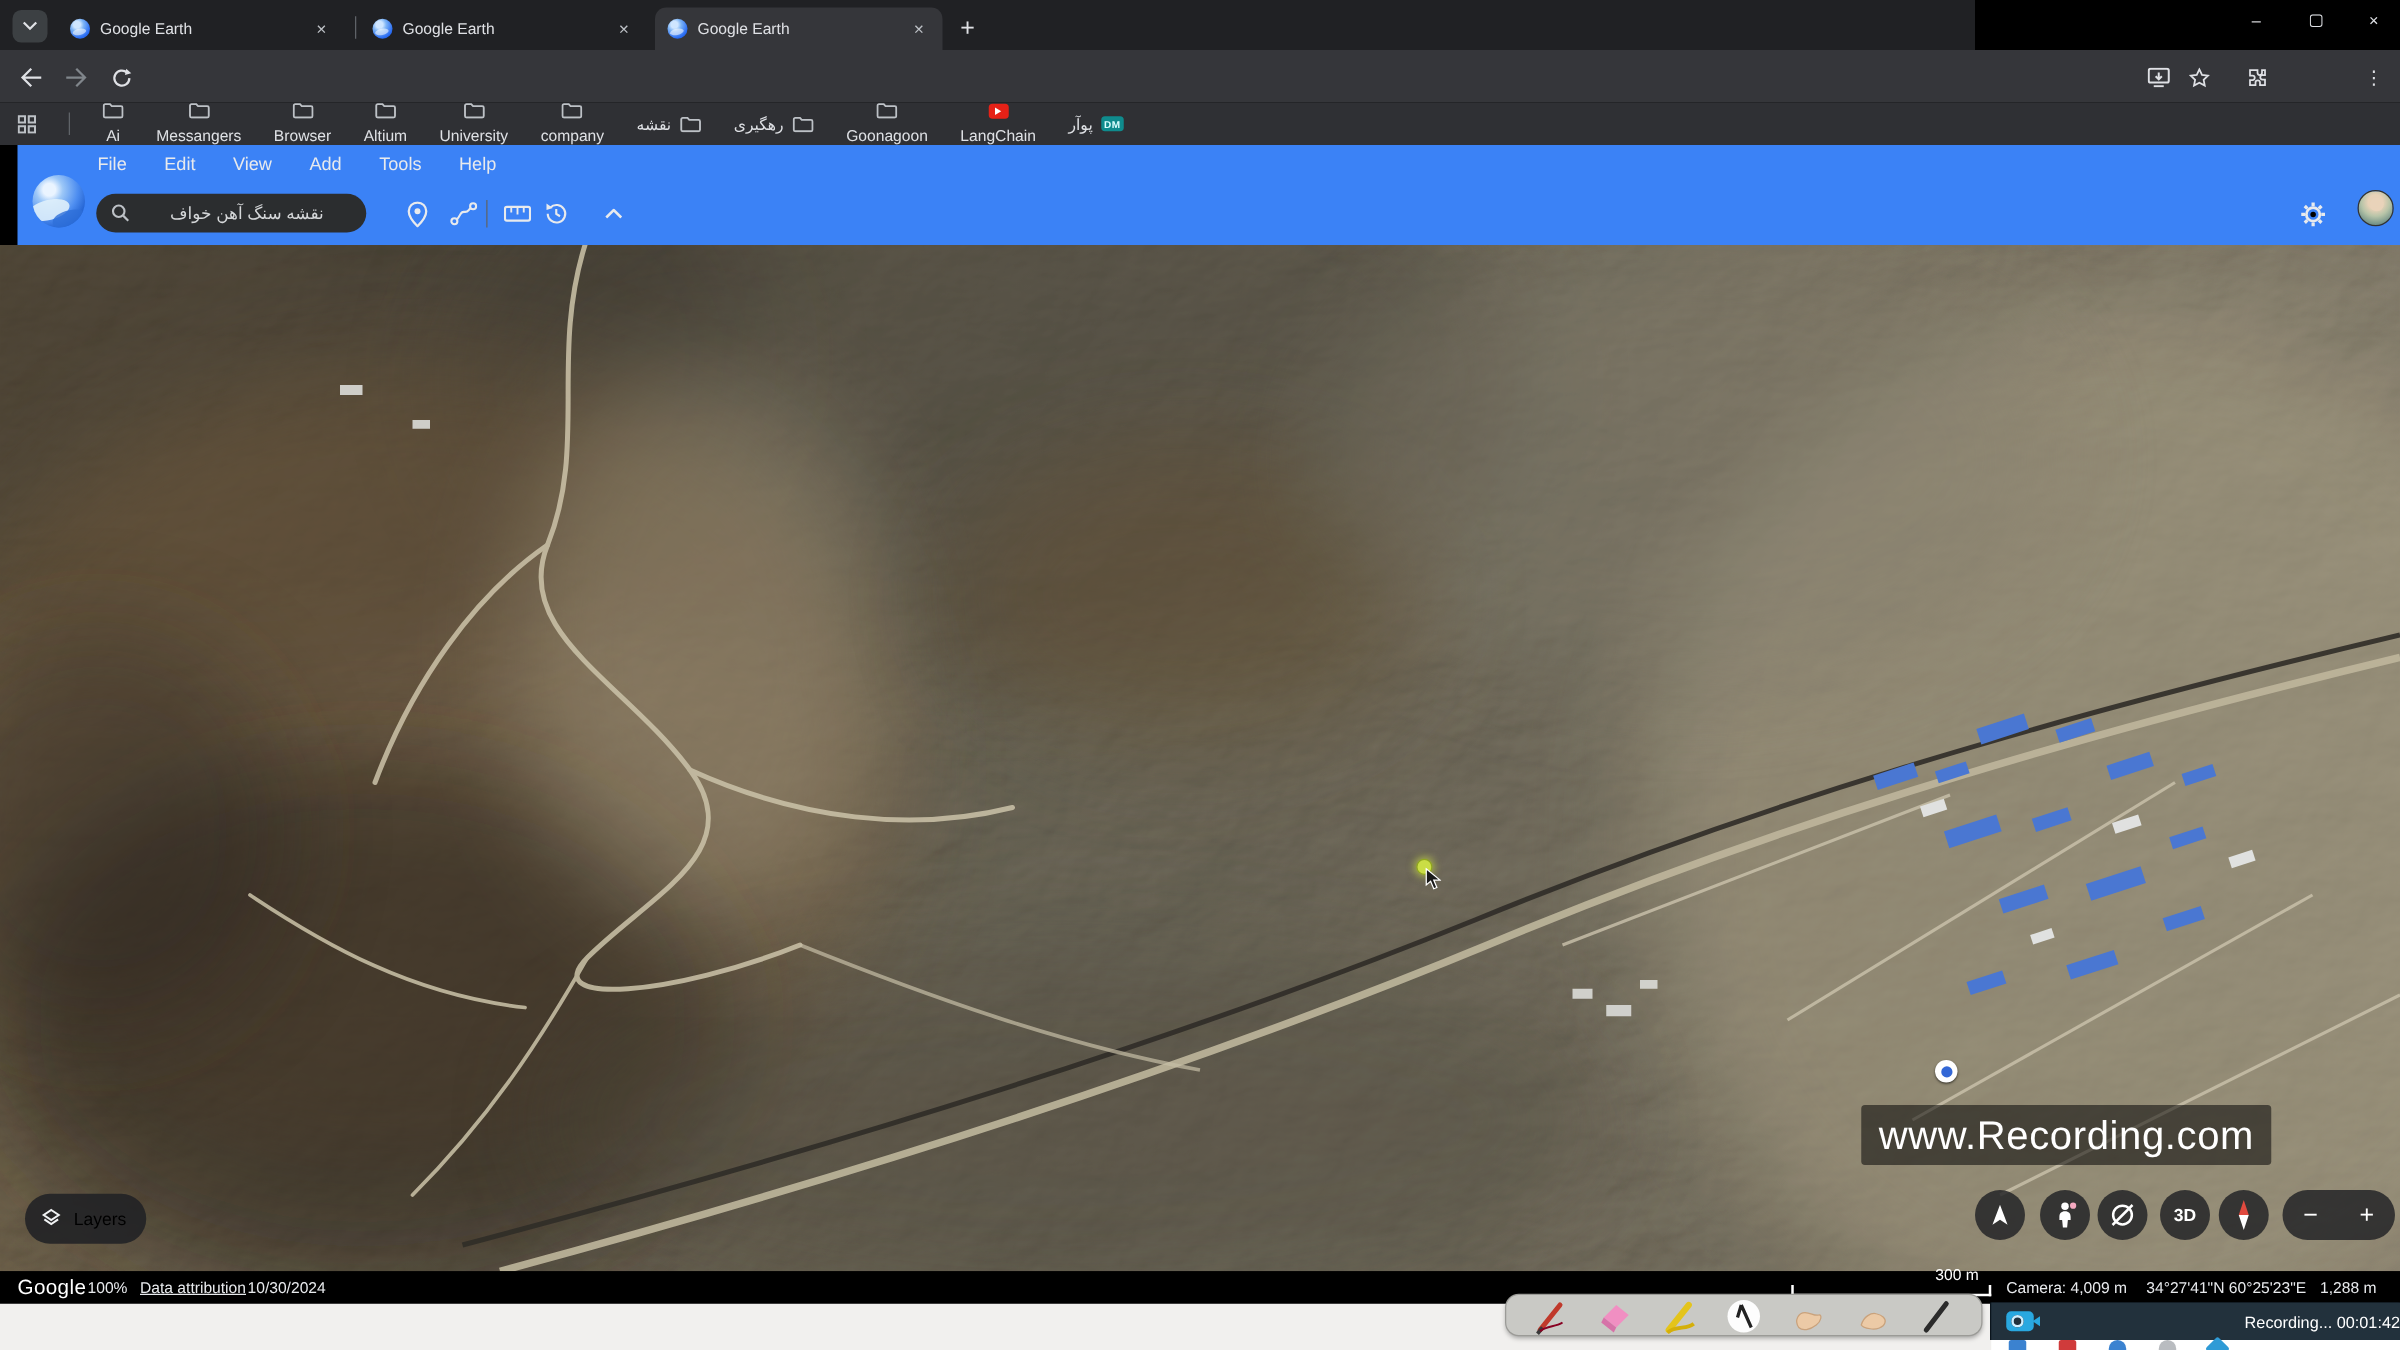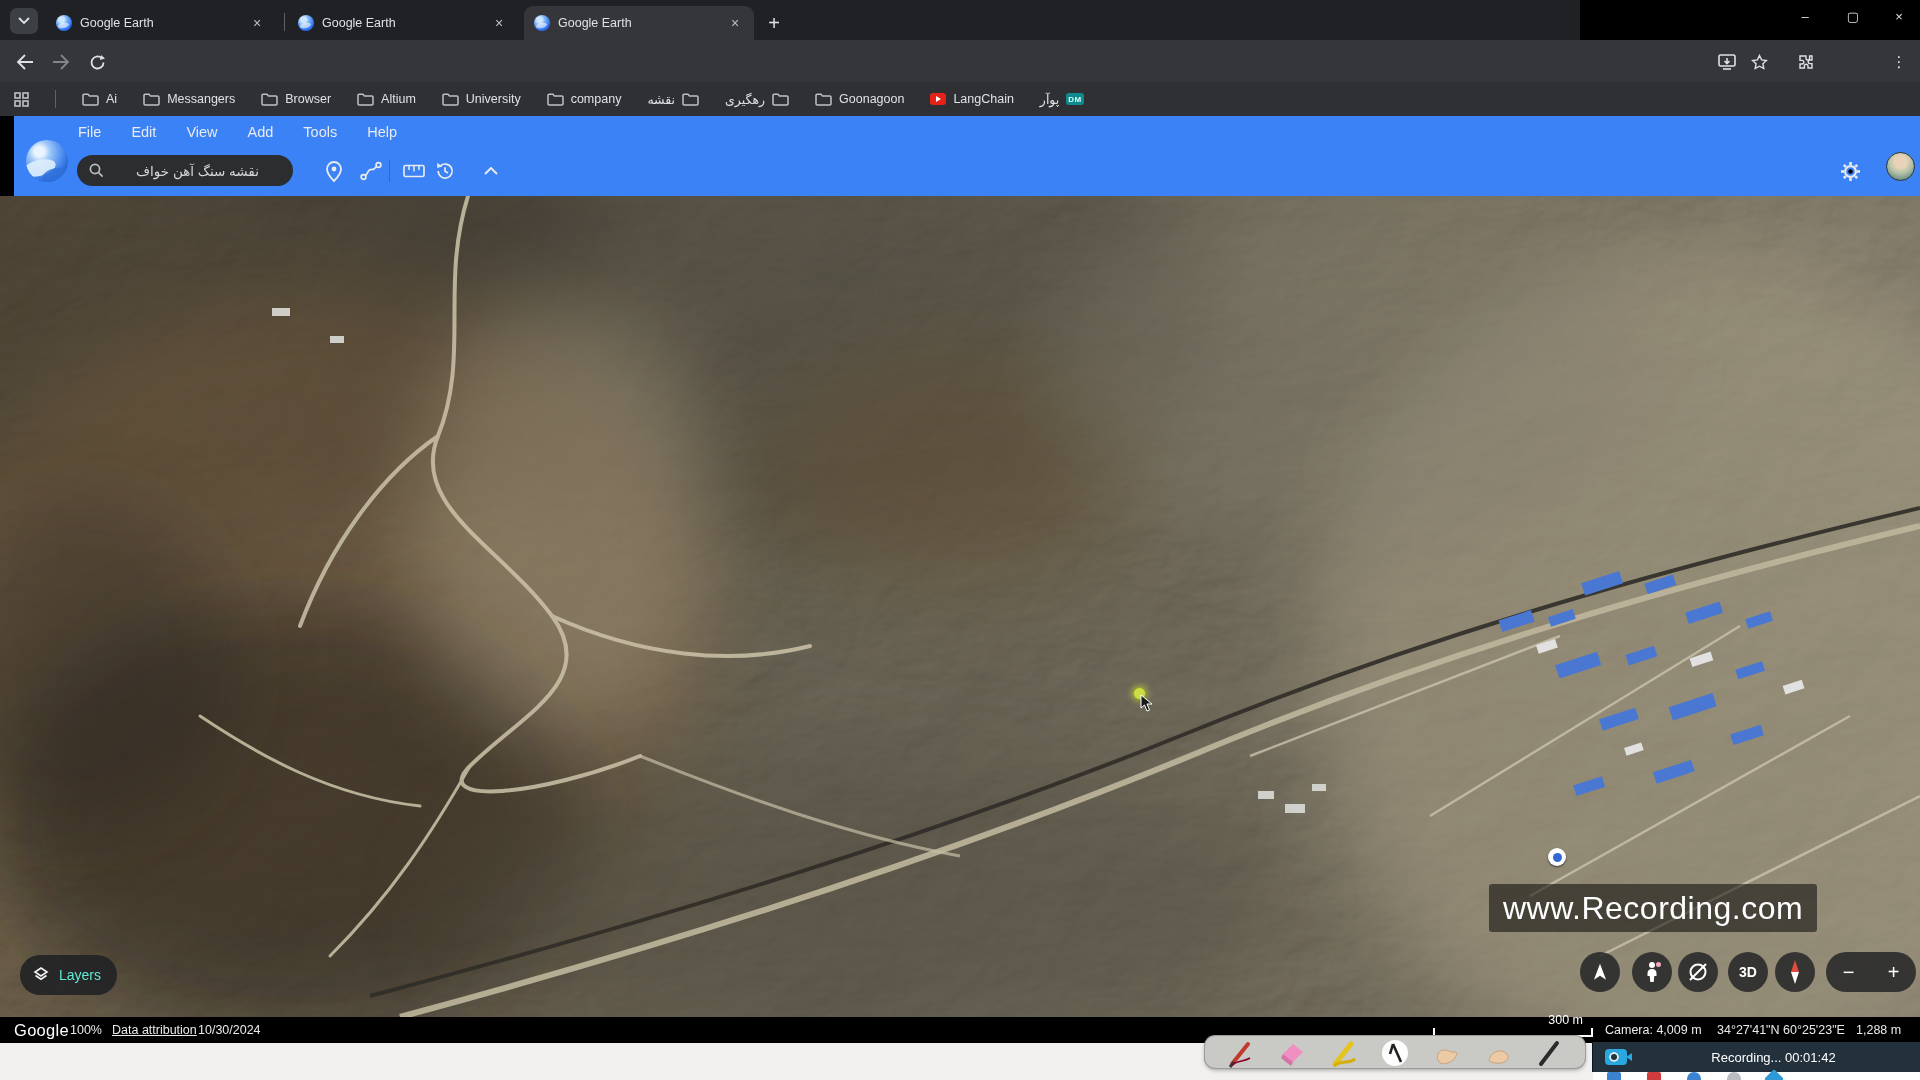--- a/index.html
+++ b/index.html
@@ -31,21 +31,21 @@
     color:#dfe1e5; font-size:13px; cursor:pointer; }
   
   .toolbar { position:absolute; left:0; top:40px; width:1920px; height:42px; background:#35363a; }
   .navbtn { position:absolute; top:7px; width:30px; height:30px; display:flex; align-items:center; justify-content:center; cursor:pointer; border-radius:15px;}
   .omnibox { position:absolute; left:128px; top:45px; width:1566px; height:33px; border-radius:17px;
     background:#202124; display:flex; align-items:center; padding:0 14px; gap:10px; }
   .urltext { font-size:13.5px; color:#dfe1e5; white-space:nowrap; overflow:hidden; text-overflow:ellipsis; }
   
   .bookmarks { position:absolute; left:0; top:82px; width:1920px; height:34px; background:#2f3034;
     display:flex; align-items:center; padding:0 0 0 14px; gap:26px; }
-  .bmitem { display:flex; align-items:center; gap:7px; font-size:12.5px; color:#dfe1e5; cursor:pointer; white-space:nowrap;}
+  .bmitem { display:flex; align-items:center; gap:7px; font-size:12.5px; color:#dfe1e5; cursor:pointer; white-space:nowrap;flex-direction:column;}
   .bmitem.rtl { flex-direction:row-reverse; }
   .bmdiv { width:1px; height:18px; background:#5f6368; }
   .bm-badge-red { width:16px; height:12px; border-radius:3px; background:#e62117; display:flex; align-items:center; justify-content:center;}
   .bm-badge-red:after { content:""; border-style:solid; border-width:3px 0 3px 5px; border-color:transparent transparent transparent #fff;}
   .bm-badge-teal { height:12px; border-radius:3px; background:#0f8b8d; color:#dff; font-size:8px; font-weight:bold;
     display:flex; align-items:center; padding:0 2px; letter-spacing:.5px;}
   
   .gehead { position:absolute; left:14px; top:116px; width:1920px; height:80px; background:#3b82f6; }
   .gelogo { position:absolute; left:12px; top:24px; width:42px; height:42px; border-radius:21px;
     background:radial-gradient(circle at 32% 28%, #eaf4ff 0 12%, #9cc7f7 26%, #4d8df0 55%, #1f5fd0 78%, #17449c 100%); overflow:hidden;}
@@ -71,21 +71,21 @@
     background:rgba(8,8,8,.55); display:flex; align-items:center; border-radius:3px;}
   .watermark span { font-size:32px; color:#fff; letter-spacing:.5px; }
   .placeicon { position:absolute; left:1548px; top:848px; width:18px; height:18px; border-radius:9px; background:#fff;
     display:flex; align-items:center; justify-content:center; box-shadow:0 1px 2px rgba(0,0,0,.6); cursor:pointer;}
   .placeicon i { display:block; width:9px; height:9px; border-radius:5px; background:#3367d6; }
   .cursor { position:absolute; left:1133px; top:687px; width:26px; height:26px; }
   .cursor .dot { position:absolute; left:0; top:0; width:13px; height:13px; border-radius:7px;
     background:#cadd45; box-shadow:0 0 6px 2px rgba(202,221,69,.55); border:1px solid #8fa61e;}
   .layersbtn { position:absolute; left:20px; top:955px; height:40px; padding:0 16px 0 12px; border-radius:20px;
     background:rgba(32,33,36,.88); display:flex; align-items:center; gap:9px; cursor:pointer;}
-  .layersbtn span { font-size:14px; color:#5eead4; }
+  .layersbtn span { font-size:14px; color:#000000; }
   .mapctl { position:absolute; width:40px; height:40px; border-radius:20px; background:rgba(32,33,36,.82);
     display:flex; align-items:center; justify-content:center; cursor:pointer; top:952px;}
   .zoompill { position:absolute; left:1826px; top:952px; width:90px; height:40px; border-radius:20px;
     background:rgba(32,33,36,.82); display:flex; }
   .zoompill div { flex:1; display:flex; align-items:center; justify-content:center; color:#fff; font-size:20px; cursor:pointer;}
   .threed { color:#fff; font-size:14px; font-weight:bold; }
   
   .statusbar { position:absolute; left:0; top:1017px; width:1920px; height:26px; background:#000;
     display:flex; align-items:center; font-size:12.5px; color:#e8eaed; }
   .sb { position:absolute; white-space:nowrap; }
@@ -95,21 +95,21 @@
     border-bottom:2px solid #fff; border-left:2px solid #fff; border-right:2px solid #fff; }
   .scaletext { position:absolute; left:1493px; top:1013px; width:90px; text-align:right; font-size:12.5px; color:#fff;}
   
   .band { position:absolute; left:0; top:1043px; width:1920px; height:37px; background:#f1f0ee; }
   .annobar { position:absolute; left:1205px; top:1036px; width:380px; height:32px; border-radius:10px;
     background:#c9c9c5; box-shadow:0 0 0 1px #9b9b97, 0 2px 4px rgba(0,0,0,.35);
     display:flex; align-items:flex-start; justify-content:space-around; padding:2px 10px 0; overflow:hidden;}
   .anno { width:30px; height:30px; position:relative; cursor:pointer; }
   .recorder { position:absolute; left:1593px; top:1042px; width:327px; height:30px; background:#22313c;
     display:flex; align-items:center; box-shadow:-1px 0 0 #0a141c;}
-  .recorder .txt { flex:1; text-align:center; color:#fff; font-size:13px; }
+  .recorder .txt { flex:1; text-align:right; color:#fff; font-size:13px; }
   .camicon { width:22px; height:16px; margin-left:12px; border-radius:4px; background:#29a8e0; position:relative;}
   .camicon:before { content:""; position:absolute; left:4px; top:3px; width:10px; height:10px; border-radius:5px;
     background:#22313c; box-shadow:inset 0 0 0 2px #cfefff;}
   .camicon:after { content:""; position:absolute; right:-5px; top:4px; border-style:solid; border-width:4px 6px 4px 0;
     border-color:transparent #29a8e0 transparent transparent;}
   .recrow { position:absolute; left:1593px; top:1072px; width:327px; height:8px; background:#fff;
     display:flex; gap:26px; padding-left:14px; }
   .minib { width:14px; height:14px; border-radius:2px; }
 </style>
 </head>

